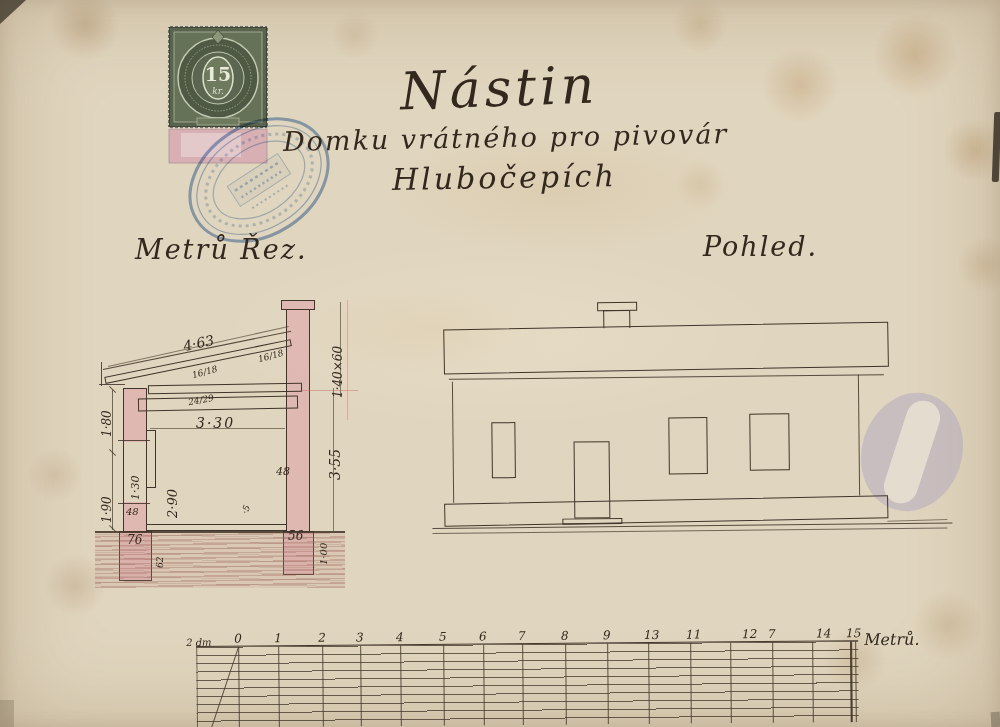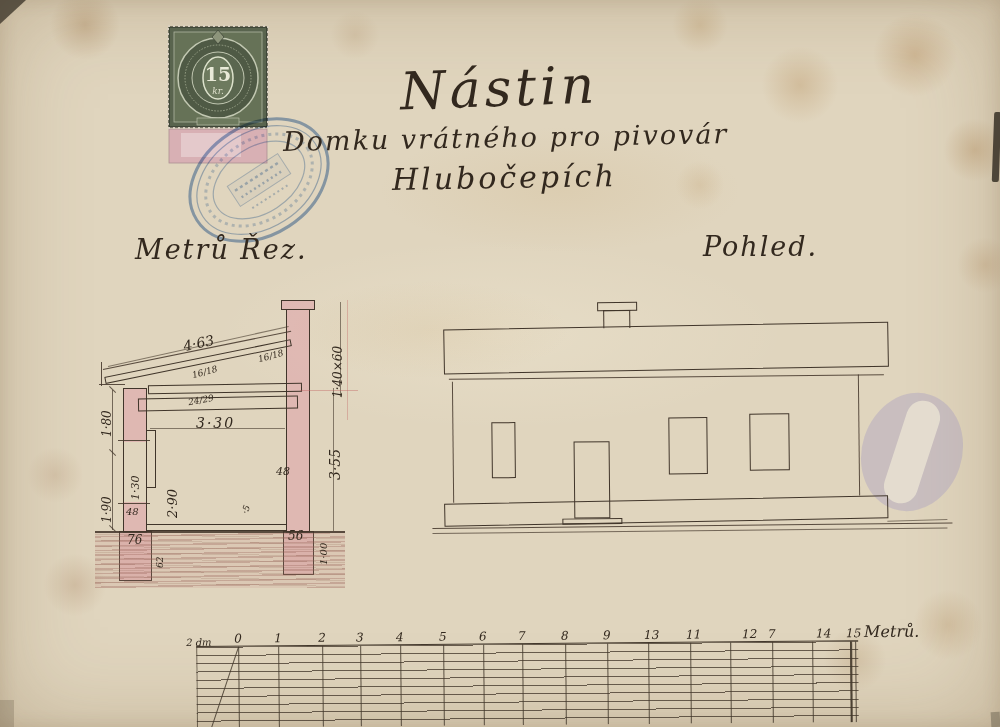--- a/index.html
+++ b/index.html
@@ -200,21 +200,21 @@
   <div class="box" style="left:142px;top:148px;width:36px;height:77px;border-width:1.5px;"></div>
   <div class="box" style="left:130px;top:225px;width:60px;height:6px;border-width:1.1px;"></div>
   <div class="box" style="left:12px;top:207px;width:444px;height:23px;transform:rotate(-0.5deg);"></div>
   <div class="ln" style="left:0;top:233px;width:520px;height:1.3px;"></div>
   <div class="ln" style="left:0;top:238px;width:515px;height:1.1px;opacity:.7;"></div>
   <div class="ln" style="left:455px;top:230px;width:60px;height:1.1px;transform:rotate(-1deg);opacity:.6;"></div>
 </div>
 
 <div class="scale-bar">
   <div class="hand" style="left:0;top:10px;font-size:10px;">2 dm</div>
-  <div class="hand" style="left:678px;top:2px;font-size:16px;">Metrů.</div>
+  <div class="hand" style="left:678px;top:10px;font-size:16px;">Metrů.</div>
   <div class="sb-grid">
     <div class="sb-vline" style="left:0;"></div>
     <div class="sb-vline" style="left:654px;width:2.4px;"></div>
     <div class="sb-vline" style="left:659px;width:1.4px;"></div>
     <div class="sb-vline" style="left:42px;height:86px;transform:rotate(19deg);transform-origin:top left;"></div>
   <div class="sb-vline" style="left: 42px;"></div>
       <div class="sb-vline" style="left: 82px;"></div>
       <div class="sb-vline" style="left: 126px;"></div>
       <div class="sb-vline" style="left: 164px;"></div>
       <div class="sb-vline" style="left: 204px;"></div>

